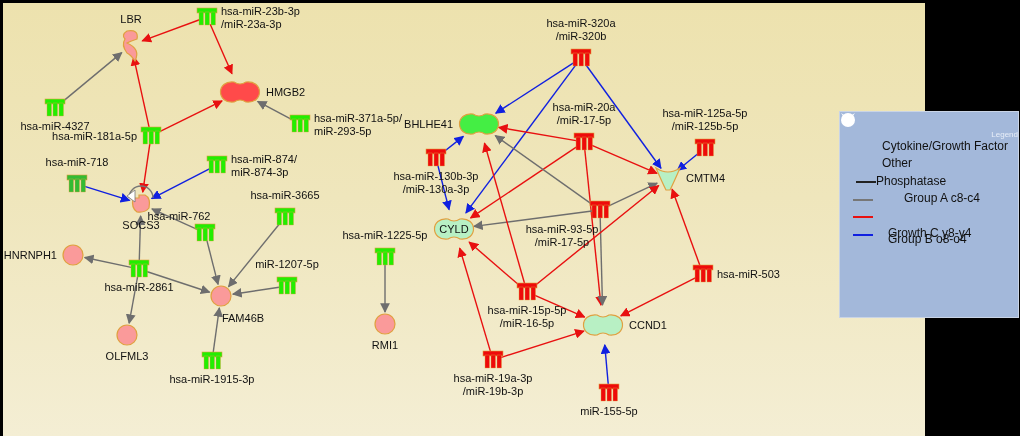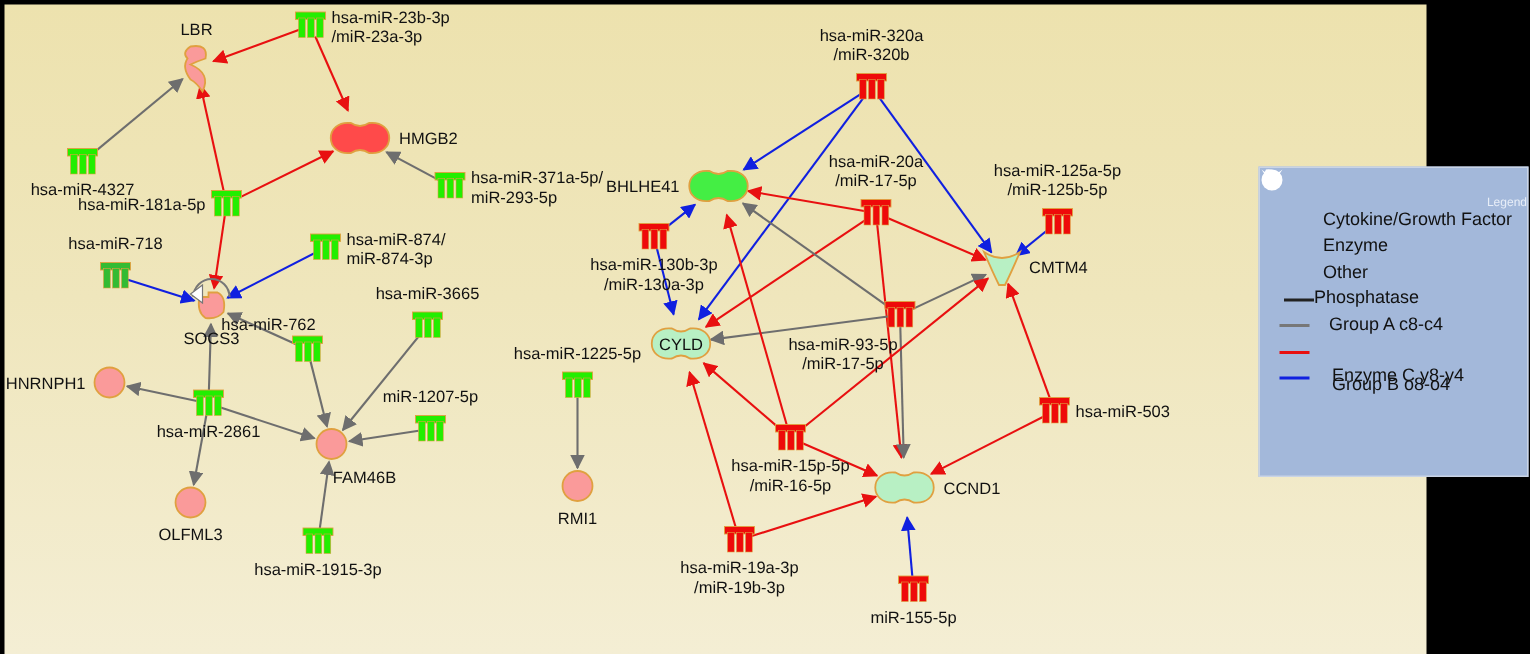--- a/index.html
+++ b/index.html
@@ -1,18 +1,18 @@
 <!DOCTYPE html>
 <html><head>
 <meta charset="utf-8">
 <style>
   html, body { margin:0; padding:0; }
   body { width:1020px; height:436px; overflow:hidden; background:#000; font-family:"Liberation Sans", sans-serif; }
   #canvas { position:absolute; left:3px; top:3px; width:922px; height:433px;
-    background: linear-gradient(180deg, #ede2ae 0%, #efe6bc 45%, #f4eed4 100%); padding-left: 26px; }
+    background: linear-gradient(180deg, #ede2ae 0%, #efe6bc 45%, #f4eed4 100%); }
   svg { position:absolute; left:0; top:0; }
   .lbl { font-family:"Liberation Sans", sans-serif; font-size:11px; fill:#111; }
   #legend { position:absolute; left:836px; top:108px; width:178px; height:205px; background:#a3b8da; border:1px solid #c9d4e6; }
   #legend .title { text-align:right; color:#e8eef8; font-size:8px; margin-top:18px; }
   #legend .row { display:flex; height:17.4px; font-size:12px; color:#111; }
   #legend .ic { width:26px; display:flex; justify-content:center; align-items:center; margin-left:10px; margin-right:6px; }
   #legend .ln { width:20px; height:2px; }
 </style>
 </head>
 <body>
@@ -287,53 +287,45 @@
         <div class="row">
           <span class="ic">
             <svg width="16" height="14">
               <path d="M1,1 Q8,7 15,1 Q10,8 9,13 L7,13 Q6,8 1,1z" fill="#fff"></path>
             </svg>
           </span>
           <span>Cytokine/Growth Factor</span>
         </div>
         <div class="row">
           <span class="ic">
-            <svg width="12" height="14">
-              <path d="M4,1 Q10,0 9,5 Q5,6 4,7 Q11,9 7,13 Q4,10 3,9 Q1,6 4,1z" fill="#fff"></path>
-            </svg>
-          </span>
-          <span>Enzyme</span>
-        </div>
-        <div class="row">
-          <span class="ic">
             <svg width="16" height="16">
               <circle cx="8" cy="8" r="7" fill="#fff"></circle>
             </svg>
           </span>
           <span>Other</span>
         </div>
         <div class="row">
           <span class="ic" style="margin-right: 0px; justify-content: flex-end;">
             <span class="ln" style="background: rgb(34, 34, 34);"></span>
           </span>
           <span>Phosphatase</span>
         </div>
         <div class="row">
           <span class="ic">
             <span class="ln" style="background: rgb(119, 119, 119);"></span>
           </span>
-          <span style="margin-left: 4px;">Group A c8-c4</span>
+          <span style="margin-left: 22px;">Group A c8-c4</span>
         </div>
         <div class="row">
           <span class="ic">
             <span class="ln" style="background: rgb(232, 16, 16);"></span>
           </span>
           <span style="margin-left: 6px; margin-top: 23px;">Group B o8-o4</span>
         </div>
         <div class="row">
           <span class="ic">
             <span class="ln" style="background: rgb(16, 32, 224);"></span>
           </span>
-          <span style="margin-left: 6px;">Enzyme C y8-y4</span>
+          <span style="margin-left: 6px;">Growth C y8-y4</span>
         </div>
       </div>
   </div>
 </div>
 
 </body></html>

